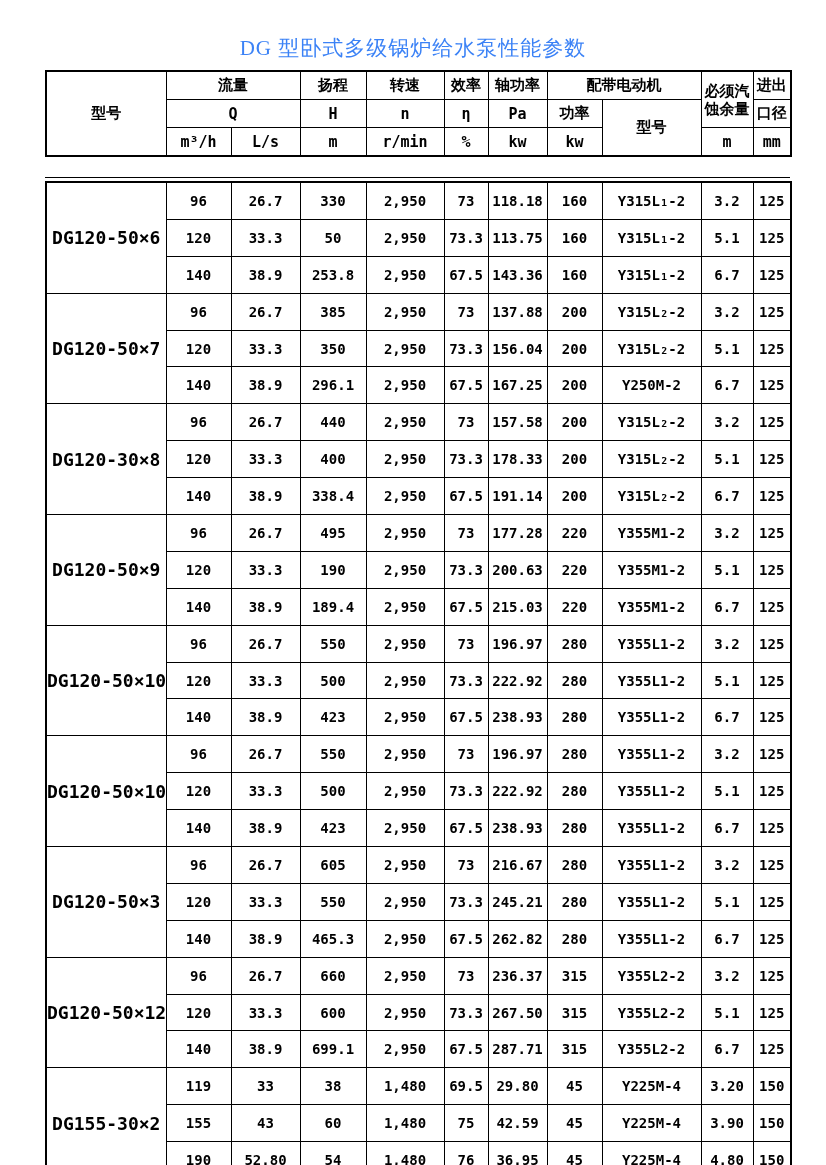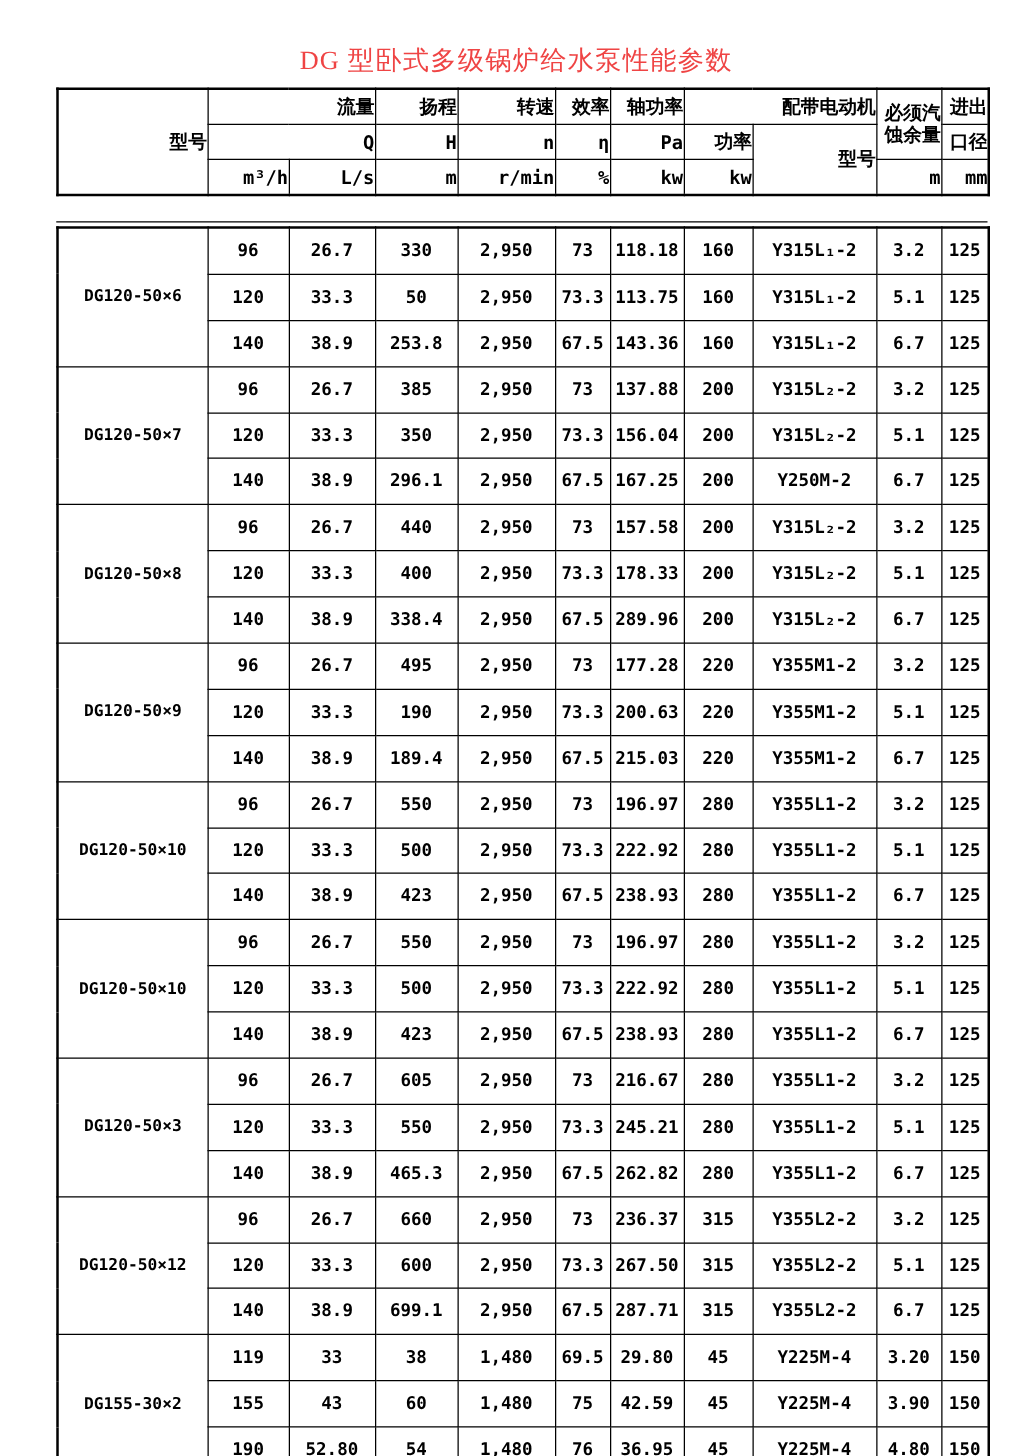--- a/index.html
+++ b/index.html
@@ -8,59 +8,58 @@
     width:826px;height:1165px;
     background:#fff;color:#000;
     font-family:"DejaVu Sans Mono","Liberation Mono",monospace;
     overflow:hidden;
   }
   .doc-title{
     position:absolute;top:34px;left:0;width:826px;
     text-align:center;
     font-family:"Liberation Serif","DejaVu Serif",serif;
     font-size:21px;font-weight:500;letter-spacing:1px;
-    color:#ef4444;
+    color:#3b82f6;
   }
   table{border-collapse:collapse;table-layout:fixed;}
   td{
     border:1px solid #000;
     text-align:center;vertical-align:middle;
     padding:0;overflow:hidden;white-space:nowrap;
     color:#000;
   }
   
   .head-table{
     position:absolute;top:70px;left:45px;width:745px;
     border:2px solid #000;
   }
   .head-table td{
     font-family:"Liberation Serif","DejaVu Serif",serif;
     font-weight:bold;font-size:15px;
     height:27px;
-    text-align:right;
   }
   .head-table .sym{
     font-family:"DejaVu Sans Mono","Liberation Mono",monospace;
     font-size:15px;font-weight:bold;
   }
   .two-line span{display:block;line-height:18px;}
   
   .top-double-line{
     position:absolute;top:177px;left:45px;width:745px;height:0;
     border-top:1px solid #000;
   }
   .body-table{
     position:absolute;top:181px;left:45px;width:745px;
     border:2px solid #000;
   }
   .body-table td{
     font-size:14px;font-weight:bold;
     height:35.9px;
   }
-  .body-table td.model-cell{font-size:13px;}
+  .body-table td.model-cell{font-size:18px;}
 </style>
 </head>
 <body>
 
 <div class="page">
 
   <div class="doc-title">DG 型卧式多级锅炉给水泵性能参数</div>
 
   <table class="head-table">
     <colgroup>
@@ -200,21 +199,21 @@
           <td>296.1</td>
           <td>2,950</td>
           <td>67.5</td>
           <td>167.25</td>
           <td>200</td>
           <td>Y250M-2</td>
           <td>6.7</td>
           <td>125</td>
         </tr>
         <tr>
-          <td rowspan="3" class="model-cell">DG120-50×8</td>
+          <td rowspan="3" class="model-cell">DG120-30×8</td>
           <td>96</td>
           <td>26.7</td>
           <td>440</td>
           <td>2,950</td>
           <td>73</td>
           <td>157.58</td>
           <td>200</td>
           <td>Y315L₂-2</td>
           <td>3.2</td>
           <td>125</td>
@@ -230,21 +229,21 @@
           <td>Y315L₂-2</td>
           <td>5.1</td>
           <td>125</td>
         </tr>
         <tr>
           <td>140</td>
           <td>38.9</td>
           <td>338.4</td>
           <td>2,950</td>
           <td>67.5</td>
-          <td>289.96</td>
+          <td>191.14</td>
           <td>200</td>
           <td>Y315L₂-2</td>
           <td>6.7</td>
           <td>125</td>
         </tr>
         <tr>
           <td rowspan="3" class="model-cell">DG120-50×9</td>
           <td>96</td>
           <td>26.7</td>
           <td>495</td>

